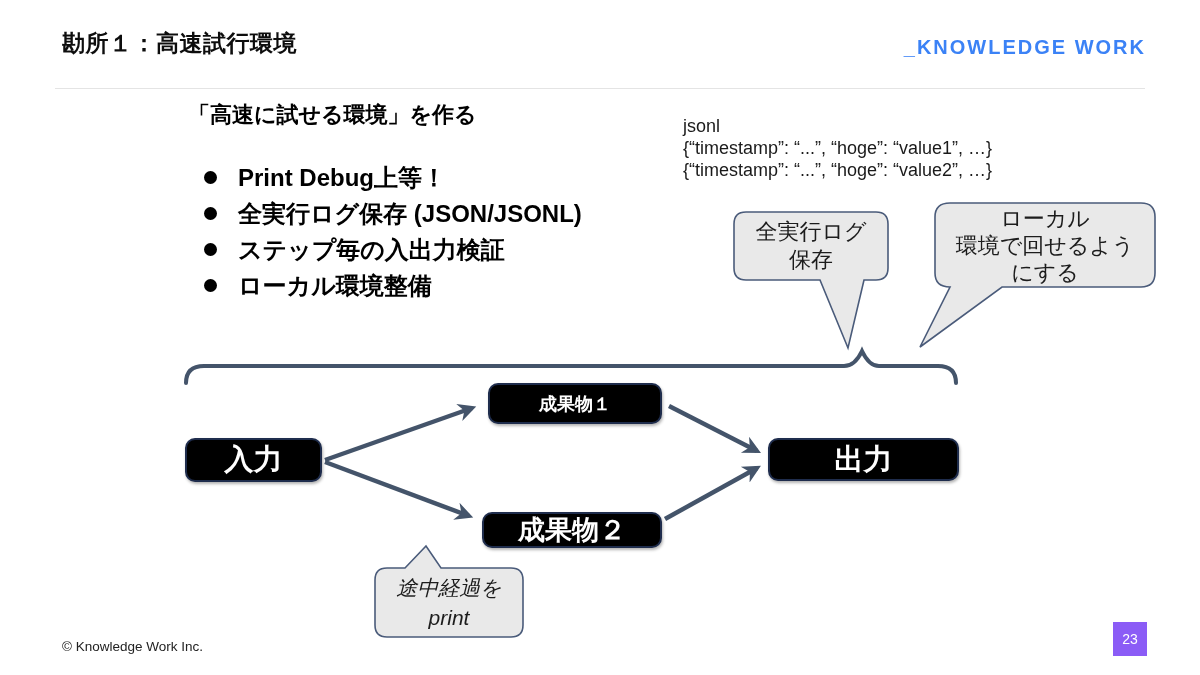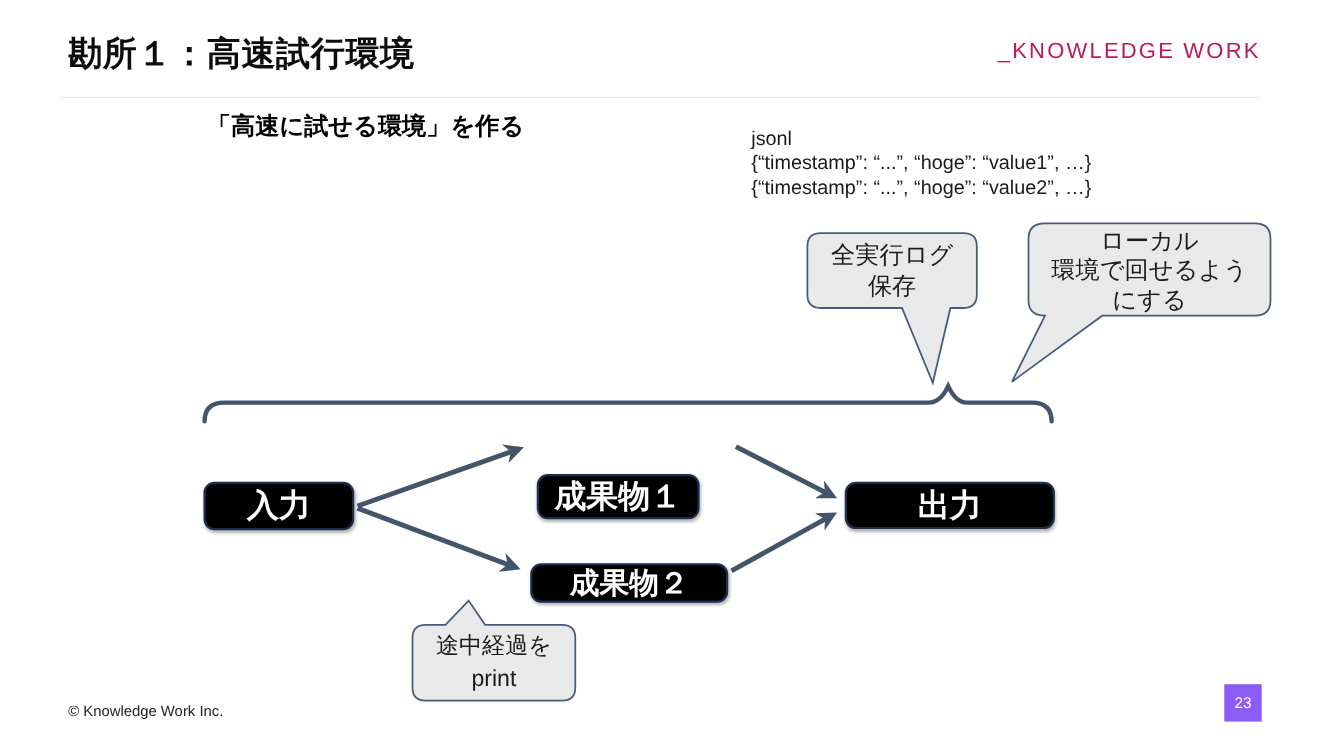--- a/index.html
+++ b/index.html
@@ -7,26 +7,26 @@
     position:relative;
     width:1200px;height:675px;
     background:#ffffff;
     overflow:hidden;
     font-family:"Liberation Sans","DejaVu Sans",sans-serif;
     color:#111;
   }
   
   .slide-title{
     position:absolute;left:62px;top:28px;
-    font-size:31px;font-weight:bold;color:#0d0d0d;
+    font-size:23px;font-weight:bold;color:#0d0d0d;
     letter-spacing:.5px;
   }
   .logo{
     position:absolute;right:54px;top:36px;
-    font-size:20px;font-weight:normal;color:#be185d;
+    font-size:20px;font-weight:bold;color:#3b82f6;
     letter-spacing:2px;
   }
   .divider{
     position:absolute;left:55px;top:88px;width:1090px;height:1px;
     background:#e4e4e4;
   }
   
   .heading{
     position:absolute;left:188px;top:100px;
     font-size:22px;font-weight:bold;color:#000;
@@ -52,32 +52,32 @@
   
   .overlay{position:absolute;left:0;top:0;z-index:1;}
   
   .callout-text{
     position:absolute;z-index:2;
     display:flex;flex-direction:column;align-items:center;justify-content:center;
     text-align:center;color:#1c1c1c;
   }
   .callout-log{left:734px;top:212px;width:154px;height:68px;font-size:22px;line-height:28px;}
   .callout-local{left:935px;top:203px;width:220px;height:84px;font-size:22px;line-height:27px;}
-  .callout-print{left:375px;top:568px;width:148px;height:69px;font-size:21px;line-height:30px;}
+  .callout-print{left:375px;top:568px;width:148px;height:69px;font-size:21px;line-height:30px;font-style:italic;}
   
   .node{
     position:absolute;z-index:2;
     background:#000;border:2px solid #1f2d4d;border-radius:10px;
     color:#fff;font-weight:bold;
     display:flex;align-items:center;justify-content:center;
     box-shadow:1px 2px 3px rgba(0,0,0,.3);
     box-sizing:border-box;
   }
   .node-input{left:185px;top:438px;width:137px;height:44px;font-size:29px;}
-  .node-artifact1{left:488px;top:383px;width:148px;height:41px;font-size:29px;margin-top:48px;}
+  .node-artifact1{left:488px;top:383px;width:174px;height:41px;font-size:18px;}
   .node-artifact2{left:482px;top:512px;width:180px;height:36px;font-size:27px;}
   .node-output{left:768px;top:438px;width:191px;height:43px;font-size:29px;}
   
   .copyright{
     position:absolute;left:62px;top:639px;
     font-size:13.5px;color:#222;
   }
   .page-number{
     position:absolute;left:1113px;top:622px;width:34px;height:34px;
     background:#8b5cf6;color:#fff;font-size:14px;
@@ -87,20 +87,38 @@
 </head>
 <body>
 
 <div class="slide">
 
   <div class="slide-title">勘所１：高速試行環境</div>
   <div class="logo">_KNOWLEDGE WORK</div>
   <div class="divider"></div>
 
   <div class="heading">「高速に試せる環境」を作る</div>
+  <div class="bullets">
+    <div class="bullet-row">
+      <span class="bullet-dot"></span>
+      <span class="bullet-text">Print Debug上等！</span>
+    </div>
+    <div class="bullet-row">
+      <span class="bullet-dot"></span>
+      <span class="bullet-text">全実行ログ保存 (JSON/JSONL)</span>
+    </div>
+    <div class="bullet-row">
+      <span class="bullet-dot"></span>
+      <span class="bullet-text">ステップ毎の入出力検証</span>
+    </div>
+    <div class="bullet-row">
+      <span class="bullet-dot"></span>
+      <span class="bullet-text">ローカル環境整備</span>
+    </div>
+  </div>
 
   <div class="code">
     <div>jsonl</div>
     <div>{“timestamp”: “...”, “hoge”: “value1”, …}</div>
     <div>{“timestamp”: “...”, “hoge”: “value2”, …}</div>
   </div>
 
   <svg class="overlay" width="1200" height="675" viewBox="0 0 1200 675">
     <defs>
       <marker id="ah" viewBox="0 0 10 10" refX="7.5" refY="5" markerWidth="5" markerHeight="4" orient="auto-start-reverse">

